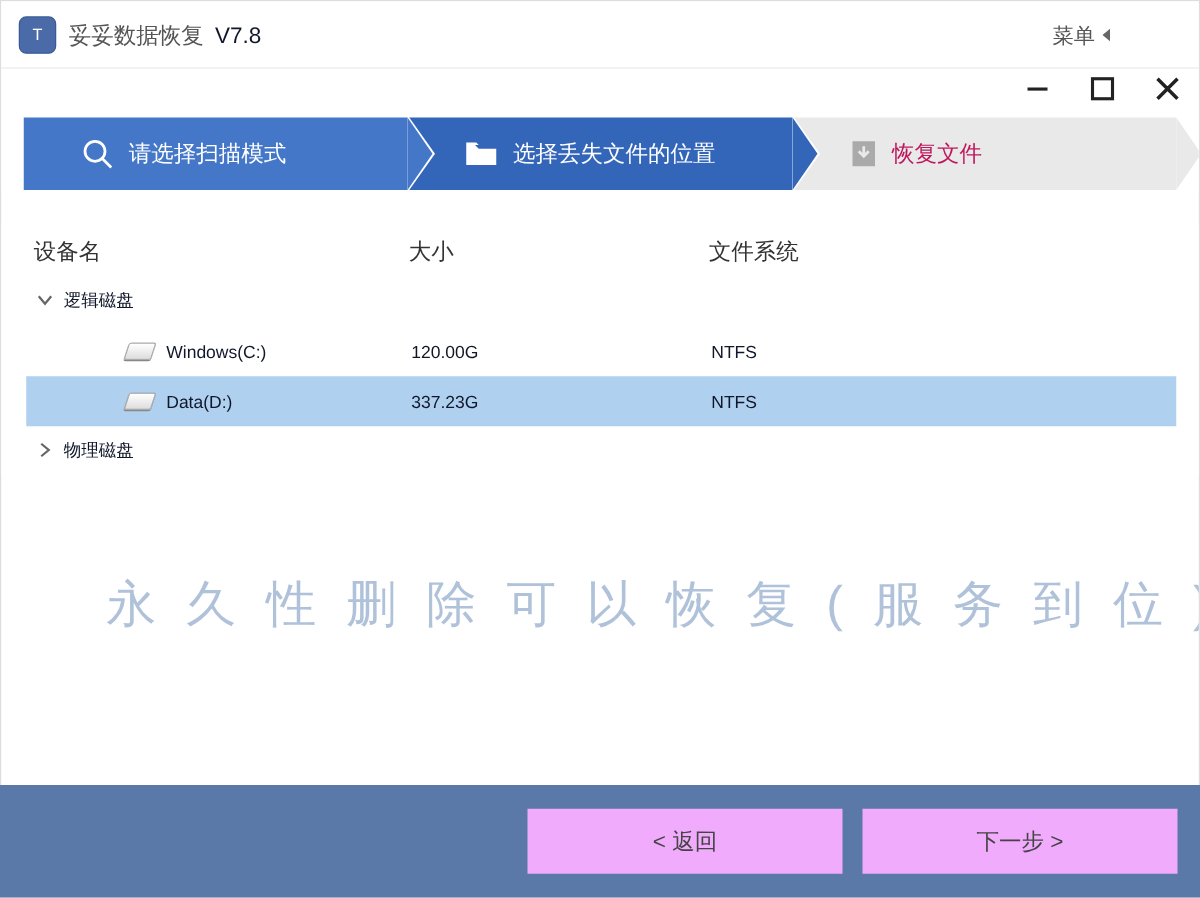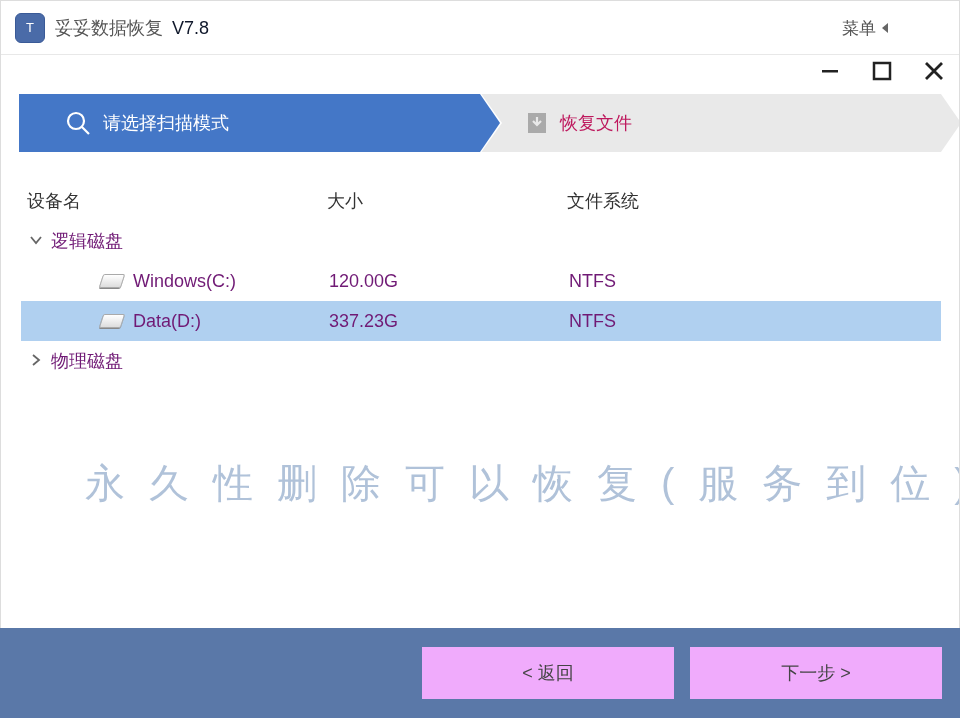--- a/index.html
+++ b/index.html
@@ -29,21 +29,21 @@
 .step.s3 .arrow { border-left: 20px solid #e9e9e9; }
 .step .arrow-border { position: absolute; right: -22px; top: -2px; width: 0; height: 0; border-top: 31px solid transparent; border-bottom: 31px solid transparent; border-left: 22px solid #fff; z-index: 1; }
 .step-icon { display: flex; align-items: center; justify-content: center; }
 
 
 .table-wrap { padding: 0 18px; margin-top: 28px; background: #fff; }
 .thead { display: flex; padding: 8px 6px; border-top: 1px solid rgba(0,0,0,0); font-size: 18px; color: #333; }
 .col-name { width: 300px; }
 .col-size { width: 240px; }
 .col-fs { flex: 1; }
-.tree-row { display: flex; align-items: center; font-size: 18px; color: #701a75; height: 40px; padding-left: 8px; }
+.tree-row { display: flex; align-items: center; font-size: 14px; color: #0f172a; height: 40px; padding-left: 8px; }
 .tree-row.group { cursor: pointer; }
 .tree-row.item { padding-left: 80px; cursor: pointer; }
 .tree-row.item .col-name { width: 228px; display: flex; align-items: center; gap: 10px; }
 .tree-row.group .caret { width: 16px; display: inline-block; }
 .tree-row.group .glabel { margin-left: 6px; }
 .tree-row.selected { background: #b0d0f0; }
 .drive-icon { width: 22px; height: 14px; background: linear-gradient(#fff,#ddd); border: 1px solid #aaa; border-radius: 2px; transform: skewX(-18deg); box-shadow: 0 1px 0 #888; }
 
 
 .footer { position: absolute; left: 0; right: 0; bottom: 0; height: 90px; background: #5a78a8; display: flex; align-items: center; justify-content: flex-end; padding: 0 18px; gap: 16px; }
@@ -95,20 +95,30 @@
 <div class="stepper-wrap">
   <div class="stepper">
     <div class="step s1">
       <span class="step-icon">
         <svg width="26" height="26" viewBox="0 0 26 26">
             <circle cx="11" cy="11" r="8" fill="none" stroke="#fff" stroke-width="2.2"></circle>
             <line x1="17" y1="17" x2="24" y2="24" stroke="#fff" stroke-width="2.2"></line>
           </svg>
       </span>
       <span>请选择扫描模式</span>
+      <span class="arrow-border"></span>
+        <span class="arrow"></span>
+    </div>
+    <div class="step s2">
+      <span class="step-icon">
+        <svg width="26" height="22" viewBox="0 0 26 22">
+            <path d="M1 4 h7 l3 3 h14 v13 h-24 z M1 4 v-2 h8 l2 2" fill="#fff"></path>
+          </svg>
+      </span>
+      <span>选择丢失文件的位置</span>
       <span class="arrow-border"></span>
         <span class="arrow"></span>
     </div>
     <div class="step s3">
       <span class="step-icon">
         <svg width="22" height="22" viewBox="0 0 22 22">
             <rect x="2" y="1" width="18" height="20" fill="#aaa"></rect>
             <path d="M11 5 v8 M7 9 l4 4 l4 -4" stroke="#e9e9e9" stroke-width="2.2" fill="none"></path>
           </svg>
       </span>

